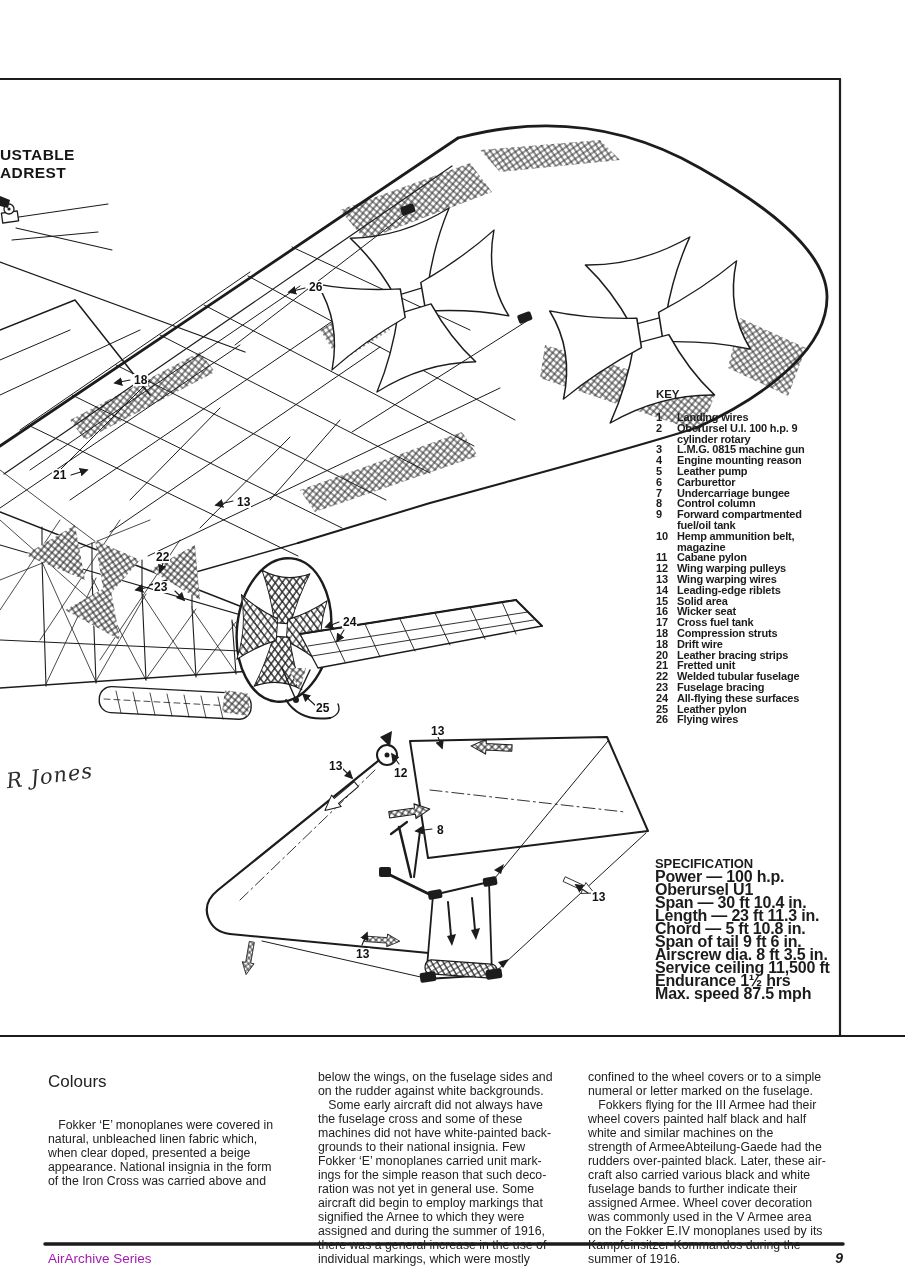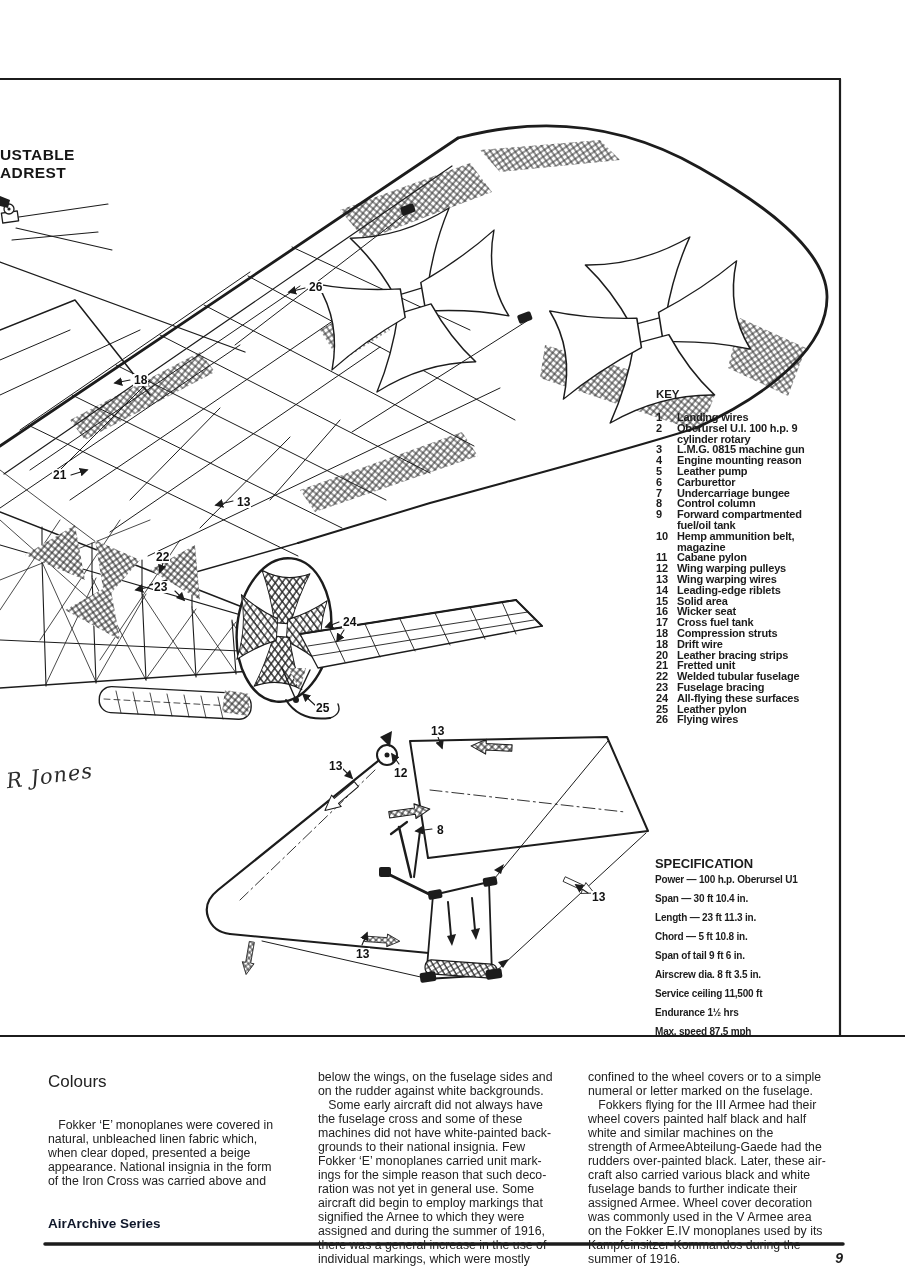--- a/index.html
+++ b/index.html
@@ -16,37 +16,37 @@
   }
   
   .key{left:656px;top:388px;width:182px}
   .key-title{font-weight:700;font-size:11.5px;margin-bottom:12px;letter-spacing:-.1px}
   .key-row{display:flex;font-weight:700;font-size:11px;line-height:10.8px;letter-spacing:-.2px}
   .key-num{width:21px;flex:none}
   .key-text{width:150px;white-space:pre-wrap}
   
   .spec{left:655px;top:858px;width:190px}
   .spec-title{font-weight:700;font-size:13px;line-height:11.6px;letter-spacing:-.1px}
-  .spec-lines{font-weight:700;font-size:10px;line-height:19px;letter-spacing:-.2px;white-space:pre-wrap}
+  .spec-lines{font-weight:700;font-size:16px;line-height:13px;letter-spacing:-.2px;white-space:pre-wrap}
   
   .callout{
     position:absolute;font-weight:700;font-size:12px;line-height:12px;color:#111;
     background:#fff;padding:0 1px;
   }
   
   .signature{
     left:6px;top:764px;font-family:"DejaVu Serif",serif;font-style:italic;
     font-size:21px;color:#2b2b2b;transform:rotate(-7deg);letter-spacing:1px;
   }
   
   .col{top:1042px;width:258px;font-size:12.3px;line-height:14px;color:#222;white-space:pre-wrap}
   .col1{left:48px}.col2{left:318px}.col3{left:588px}
   .col-heading{font-weight:400;font-size:17px;margin:5px 0 1px 0;white-space:normal}
   
-  .footer-series{left:48px;top:1216px;font-weight:700;font-size:13.5px;color:#0f172a}
+  .footer-series{left:48px;top:1251px;font-weight:400;font-size:13.5px;color:#a21caf}
   .footer-page{left:790px;top:1250px;width:53px;text-align:right;font-weight:700;font-style:italic;font-size:14px;color:#1a1a1a}
 </style>
 </head>
 <body>
 
 <svg class="art" viewBox="0 0 905 1280" stroke="#1c1c1c" fill="none" stroke-linecap="round" stroke-linejoin="round">
   <defs>
     <pattern id="hatch" patternUnits="userSpaceOnUse" width="5" height="5" patternTransform="rotate(40)">
       <rect width="5" height="5" fill="#ffffff"></rect>
       <line x1="0" y1="0" x2="0" y2="5" stroke="#1c1c1c" stroke-width="1.1"></line>

